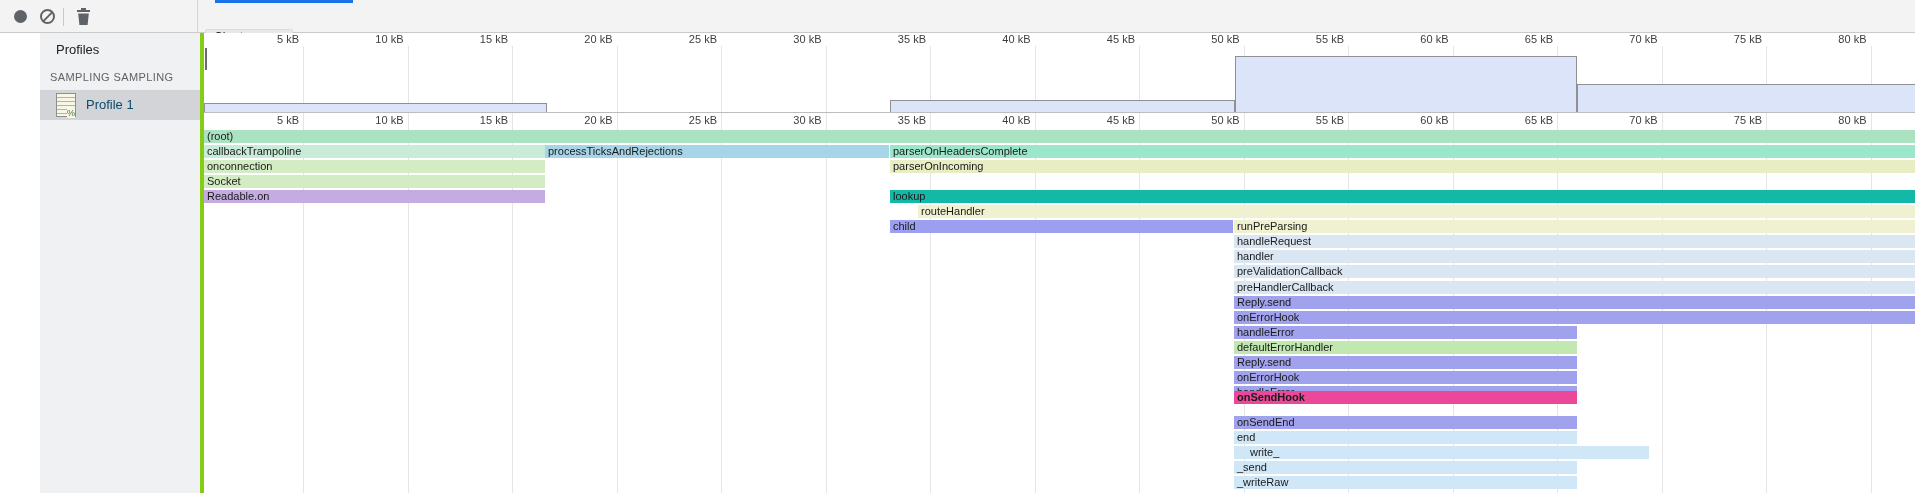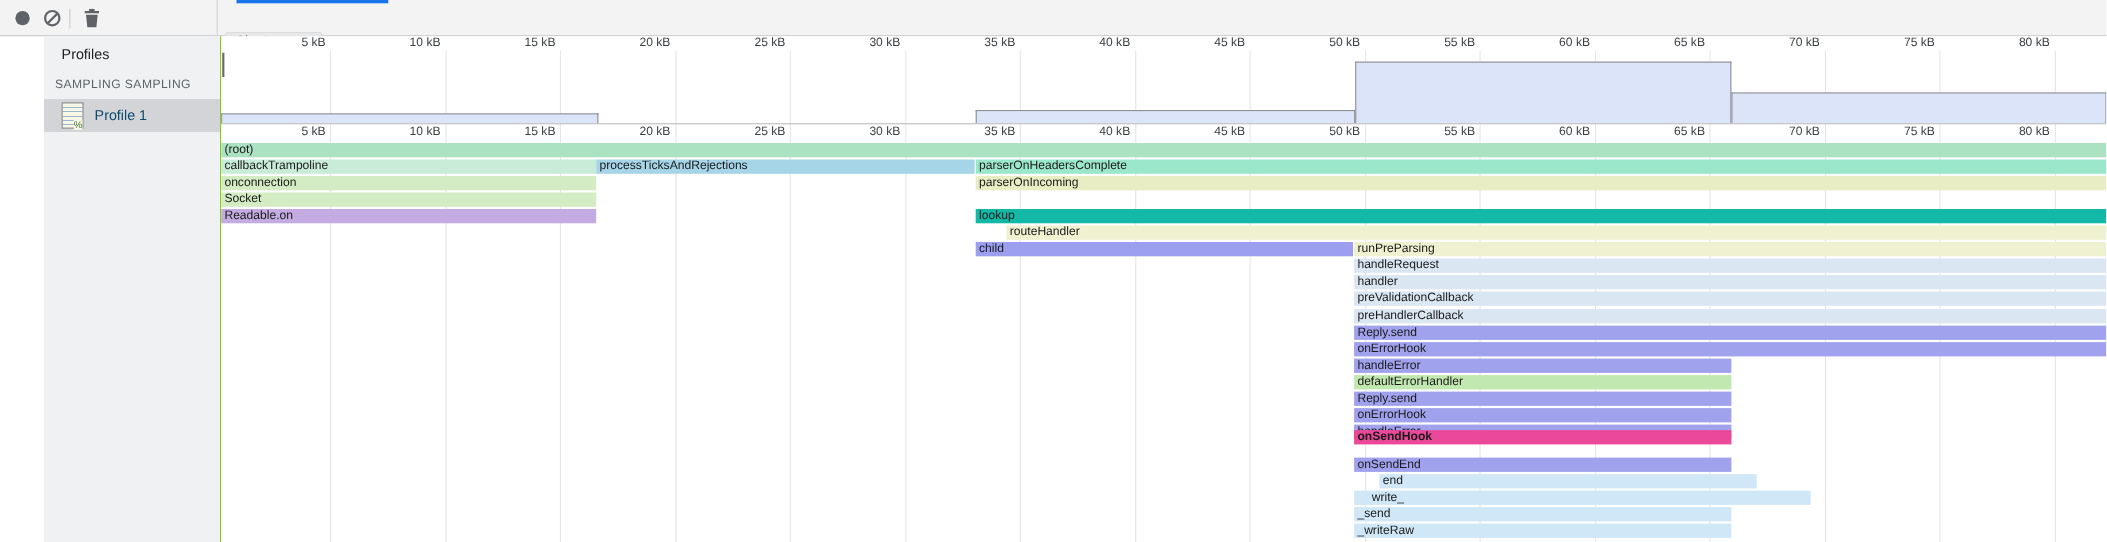--- a/index.html
+++ b/index.html
@@ -36,21 +36,21 @@
     background:repeating-linear-gradient(to bottom,#f8f6e4 0 3px,#9db6cf 3px 4px);
     border:1px solid #8f8f8f; }
   .profile-icon .pct { position:absolute; right:0px; bottom:-2px; font-size:9px; color:#3c7a3c;
     background:#f8f6e4; line-height:9px; }
   .profile-name { position:absolute; left:46px; top:7px; font-size:13px; color:#0c4a6e; }
   .save-link { position:absolute; right:9px; top:8px; font-size:12px; color:#333;
     text-decoration:underline; cursor:pointer; }
 
   
   .chart { position:absolute; left:200px; top:33px; width:1715px; height:460px;
-    background:#fff; border-left:1px solid #84cc16; overflow:hidden; }
+    background:#fff; border-left:4px solid #84cc16; overflow:hidden; }
   .gridline { position:absolute; top:13px; bottom:0; width:1px; background:#e5e5e5; }
   .ruler-label { position:absolute; height:13px; width:60px; text-align:right;
     font-size:11px; color:#3c4043; line-height:13px; white-space:nowrap; }
   .overview-pane { position:absolute; left:0; top:13px; width:1714px; height:66px; cursor:ew-resize; }
   .ov-seg { position:absolute; background:#dce4f9; border:1px solid #8f9093; border-bottom:none; }
   .ov-handle { position:absolute; left:1px; top:2px; width:2px; height:22px; background:#6b6b6b; }
   .pane-divider { position:absolute; left:0; top:79px; width:1714px; height:1px; background:#bdbdbd; }
   .flame { position:absolute; left:0; top:97px; width:1714px; height:363px; }
   .flame-bar { position:absolute; height:13px; font-size:11px; line-height:13px;
     color:#1a1a1a; padding-left:3px; white-space:nowrap; overflow:hidden; cursor:pointer; }
@@ -173,20 +173,20 @@
         <div class="flame-bar" style="left: 1030px; width: 684px; top: 151px; height: 13px; background: rgb(219, 230, 243);">preHandlerCallback</div>
         <div class="flame-bar" style="left: 1030px; width: 684px; top: 166px; height: 13px; background: rgb(161, 162, 238);">Reply.send</div>
         <div class="flame-bar" style="left: 1030px; width: 684px; top: 181px; height: 13px; background: rgb(161, 162, 238);">onErrorHook</div>
         <div class="flame-bar" style="left: 1030px; width: 343px; top: 196px; height: 13px; background: rgb(161, 162, 238);">handleError</div>
         <div class="flame-bar" style="left: 1030px; width: 343px; top: 211px; height: 13px; background: rgb(194, 232, 177);">defaultErrorHandler</div>
         <div class="flame-bar" style="left: 1030px; width: 343px; top: 226px; height: 13px; background: rgb(161, 162, 238);">Reply.send</div>
         <div class="flame-bar" style="left: 1030px; width: 343px; top: 241px; height: 13px; background: rgb(161, 162, 238);">onErrorHook</div>
         <div class="flame-bar" style="left: 1030px; width: 343px; top: 256px; height: 13px; background: rgb(161, 162, 238);">handleError</div>
         <div class="flame-bar" style="left: 1030px; width: 343px; top: 261px; height: 13px; background: #ec4899; font-weight: bold;">onSendHook</div>
         <div class="flame-bar" style="left: 1030px; width: 343px; top: 286px; height: 13px; background: rgb(161, 162, 238);">onSendEnd</div>
-        <div class="flame-bar" style="left: 1030px; width: 343px; top: 301px; height: 13px; background: rgb(207, 231, 247); margin-left: 23px;">end</div>
+        <div class="flame-bar" style="left: 1030px; width: 343px; top: 301px; height: 13px; background: rgb(207, 231, 247);">end</div>
         <div class="flame-bar" style="left: 1030px; width: 415px; top: 316px; height: 13px; background: rgb(207, 231, 247); padding-left: 16px;">write_</div>
         <div class="flame-bar" style="left: 1030px; width: 343px; top: 331px; height: 13px; background: rgb(207, 231, 247);">_send</div>
         <div class="flame-bar" style="left: 1030px; width: 343px; top: 346px; height: 13px; background: rgb(207, 231, 247);">_writeRaw</div>
       </div>
   </div>
 
 </div>
 
 </body></html>

